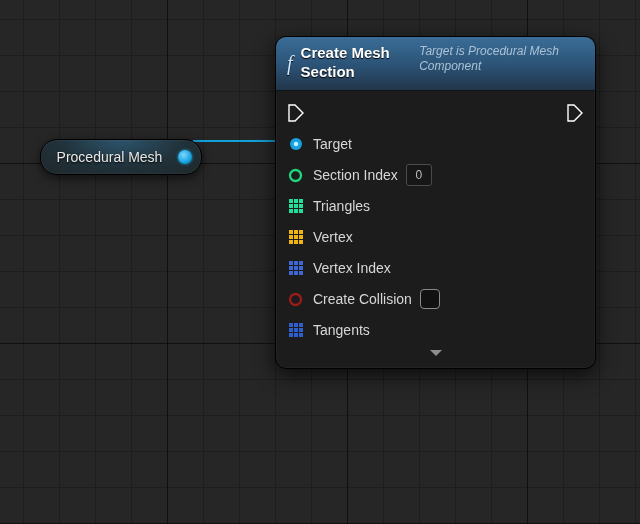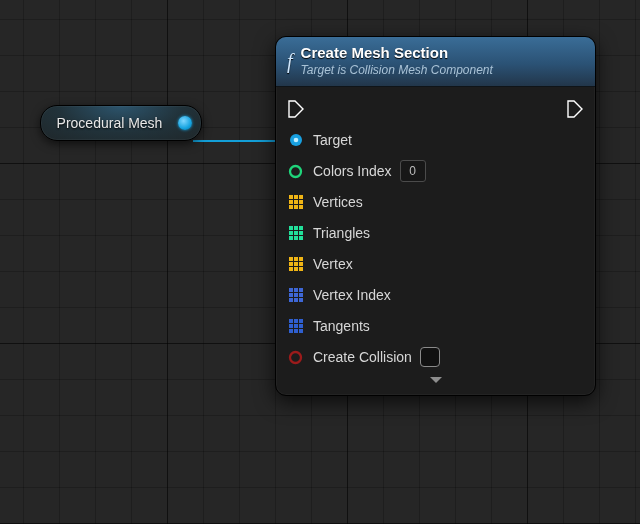--- a/index.html
+++ b/index.html
@@ -10,21 +10,21 @@
       linear-gradient(to right, rgba(0,0,0,0.45) 1px, transparent 1px),
       linear-gradient(to bottom, rgba(0,0,0,0.45) 1px, transparent 1px),
       linear-gradient(to right, rgba(0,0,0,0.22) 1px, transparent 1px),
       linear-gradient(to bottom, rgba(0,0,0,0.22) 1px, transparent 1px);
     background-size:180px 180px,180px 180px,36px 36px,36px 36px;
     background-position:-13px -17px,-13px -17px,-13px -17px,-13px -17px;
   }
   .wire{position:absolute;pointer-events:none;}
   
   .var-node{
-    position:absolute;left:40px;top:105px;width:160px;height:34px;
+    position:absolute;left:40px;top:139px;width:160px;height:34px;
     border:1px solid #000;border-radius:17px;
     background:radial-gradient(ellipse at 50% 0%, #2c546c 0%, #21323a 55%, #1f272a 100%);
     box-shadow:0 3px 10px rgba(0,0,0,0.6), inset 0 0 0 1px rgba(255,255,255,0.04);
     display:flex;align-items:center;
     color:#e8e8e8;font-size:14px;
   }
   .var-label{flex:1;text-align:center;text-shadow:0 1px 2px #000;}
   .out-pin{
     width:14px;height:14px;border-radius:50%;
     background:radial-gradient(circle at 40% 35%, #7ed6ff, #14a3e0 60%, #0b6f9a);
@@ -37,21 +37,21 @@
     background:#1c1c1c;
     box-shadow:0 6px 20px rgba(0,0,0,0.7), inset 0 0 0 1px rgba(255,255,255,0.03);
     overflow:hidden;
   }
   .fn-header{
     display:flex;align-items:center;padding:7px 11px 8px 11px;
     background:linear-gradient(to bottom, #3a6d97 0%, #2b5275 55%, #22364a 100%);
     border-bottom:1px solid #0f1418;
   }
   .fn-icon{font-family:'Georgia',serif;font-style:italic;font-size:20px;color:#cfe8ff;margin-right:8px;line-height:1;text-shadow:0 1px 1px #000;}
-  .fn-title{display:flex;flex-direction:column;line-height:1.25;}
+  .fn-title{display:flex;flex-direction:row;line-height:1.25;}
   .fn-name{color:#fff;font-weight:bold;font-size:15px;text-shadow:0 1px 1px #000;}
   .fn-sub{color:#a9c2d6;font-style:italic;font-size:12px;}
   .fn-body{padding:8px 12px 4px 12px;position:relative;}
   .exec-row{display:flex;justify-content:space-between;align-items:center;height:28px;margin-bottom:2px;}
   .exec-pin svg{display:block;}
   .row{display:flex;align-items:center;height:31px;color:#d7d7d7;font-size:14px;}
   .pin{width:15px;height:15px;margin-right:10px;display:flex;align-items:center;justify-content:center;flex:0 0 15px;}
   .pin svg{display:block;}
   .row-label{white-space:nowrap;}
   .int-box{
@@ -77,21 +77,21 @@
   <div class="var-node">
     <span class="var-label">Procedural Mesh</span>
     <span class="out-pin"></span>
   </div>
 
   <div class="fn-node">
     <div class="fn-header">
       <span class="fn-icon">f</span>
       <span class="fn-title">
         <span class="fn-name">Create Mesh Section</span>
-        <span class="fn-sub">Target is Collision Mesh Component</span>
+        <span class="fn-sub">Target is Procedural Mesh Component</span>
       </span>
     </div>
     <div class="fn-body">
 
       <div class="exec-row">
         <span class="exec-pin">
           <svg width="16" height="18">
               <path d="M1 1 H7 L15 9 L7 17 H1 Z" fill="none" stroke="#ffffff" stroke-width="1.4"></path>
             </svg>
         </span>
@@ -111,72 +111,56 @@
         </span>
         <span class="row-label">Target</span>
       </div>
 
       <div class="row">
         <span class="pin">
           <svg width="15" height="15">
               <circle cx="7.5" cy="7.5" r="5.5" fill="none" stroke="#1fd47a" stroke-width="2.3"></circle>
             </svg>
         </span>
-        <span class="row-label">Colors Index</span>
+        <span class="row-label">Section Index</span>
         <span class="int-box">0</span>
+      </div>
+
+
+      <div class="row">
+        <span class="pin">
+          <svg width="14" height="14">
+            <rect x="0" y="0" width="4" height="4" fill="#22e09a"></rect>
+              <rect x="5" y="0" width="4" height="4" fill="#22e09a"></rect>
+              <rect x="10" y="0" width="4" height="4" fill="#22e09a"></rect>
+            <rect x="0" y="5" width="4" height="4" fill="#22e09a"></rect>
+              <rect x="5" y="5" width="4" height="4" fill="#22e09a"></rect>
+              <rect x="10" y="5" width="4" height="4" fill="#22e09a"></rect>
+            <rect x="0" y="10" width="4" height="4" fill="#22e09a"></rect>
+              <rect x="5" y="10" width="4" height="4" fill="#22e09a"></rect>
+              <rect x="10" y="10" width="4" height="4" fill="#22e09a"></rect>
+          </svg>
+        </span>
+        <span class="row-label">Triangles</span>
       </div>
 
       <div class="row">
         <span class="pin">
           <svg width="14" height="14">
             <rect x="0" y="0" width="4" height="4" fill="#f0b515"></rect>
               <rect x="5" y="0" width="4" height="4" fill="#f0b515"></rect>
               <rect x="10" y="0" width="4" height="4" fill="#f0b515"></rect>
             <rect x="0" y="5" width="4" height="4" fill="#f0b515"></rect>
               <rect x="5" y="5" width="4" height="4" fill="#f0b515"></rect>
               <rect x="10" y="5" width="4" height="4" fill="#f0b515"></rect>
             <rect x="0" y="10" width="4" height="4" fill="#f0b515"></rect>
               <rect x="5" y="10" width="4" height="4" fill="#f0b515"></rect>
               <rect x="10" y="10" width="4" height="4" fill="#f0b515"></rect>
           </svg>
         </span>
-        <span class="row-label">Vertices</span>
-      </div>
-
-      <div class="row">
-        <span class="pin">
-          <svg width="14" height="14">
-            <rect x="0" y="0" width="4" height="4" fill="#22e09a"></rect>
-              <rect x="5" y="0" width="4" height="4" fill="#22e09a"></rect>
-              <rect x="10" y="0" width="4" height="4" fill="#22e09a"></rect>
-            <rect x="0" y="5" width="4" height="4" fill="#22e09a"></rect>
-              <rect x="5" y="5" width="4" height="4" fill="#22e09a"></rect>
-              <rect x="10" y="5" width="4" height="4" fill="#22e09a"></rect>
-            <rect x="0" y="10" width="4" height="4" fill="#22e09a"></rect>
-              <rect x="5" y="10" width="4" height="4" fill="#22e09a"></rect>
-              <rect x="10" y="10" width="4" height="4" fill="#22e09a"></rect>
-          </svg>
-        </span>
-        <span class="row-label">Triangles</span>
-      </div>
-
-      <div class="row">
-        <span class="pin">
-          <svg width="14" height="14">
-            <rect x="0" y="0" width="4" height="4" fill="#f0b515"></rect>
-              <rect x="5" y="0" width="4" height="4" fill="#f0b515"></rect>
-              <rect x="10" y="0" width="4" height="4" fill="#f0b515"></rect>
-            <rect x="0" y="5" width="4" height="4" fill="#f0b515"></rect>
-              <rect x="5" y="5" width="4" height="4" fill="#f0b515"></rect>
-              <rect x="10" y="5" width="4" height="4" fill="#f0b515"></rect>
-            <rect x="0" y="10" width="4" height="4" fill="#f0b515"></rect>
-              <rect x="5" y="10" width="4" height="4" fill="#f0b515"></rect>
-              <rect x="10" y="10" width="4" height="4" fill="#f0b515"></rect>
-          </svg>
-        </span>
         <span class="row-label">Vertex</span>
       </div>
 
 
       <div class="row">
         <span class="pin">
           <svg width="14" height="14">
             <rect x="0" y="0" width="4" height="4" fill="#3e67d6"></rect>
               <rect x="5" y="0" width="4" height="4" fill="#3e67d6"></rect>
               <rect x="10" y="0" width="4" height="4" fill="#3e67d6"></rect>
@@ -186,45 +170,45 @@
             <rect x="0" y="10" width="4" height="4" fill="#3e67d6"></rect>
               <rect x="5" y="10" width="4" height="4" fill="#3e67d6"></rect>
               <rect x="10" y="10" width="4" height="4" fill="#3e67d6"></rect>
           </svg>
         </span>
         <span class="row-label">Vertex Index</span>
       </div>
 
       <div class="row">
         <span class="pin">
+          <svg width="15" height="15">
+              <circle cx="7.5" cy="7.5" r="5.5" fill="none" stroke="#9b1b1b" stroke-width="2.3"></circle>
+            </svg>
+        </span>
+        <span class="row-label">Create Collision</span>
+        <span class="bool-box"></span>
+      </div>
+
+      <div class="row">
+        <span class="pin">
           <svg width="14" height="14">
             <rect x="0" y="0" width="4" height="4" fill="#2f5fcf"></rect>
               <rect x="5" y="0" width="4" height="4" fill="#2f5fcf"></rect>
               <rect x="10" y="0" width="4" height="4" fill="#2f5fcf"></rect>
             <rect x="0" y="5" width="4" height="4" fill="#2f5fcf"></rect>
               <rect x="5" y="5" width="4" height="4" fill="#2f5fcf"></rect>
               <rect x="10" y="5" width="4" height="4" fill="#2f5fcf"></rect>
             <rect x="0" y="10" width="4" height="4" fill="#2f5fcf"></rect>
               <rect x="5" y="10" width="4" height="4" fill="#2f5fcf"></rect>
               <rect x="10" y="10" width="4" height="4" fill="#2f5fcf"></rect>
           </svg>
         </span>
         <span class="row-label">Tangents</span>
       </div>
 
-      <div class="row">
-        <span class="pin">
-          <svg width="15" height="15">
-              <circle cx="7.5" cy="7.5" r="5.5" fill="none" stroke="#9b1b1b" stroke-width="2.3"></circle>
-            </svg>
-        </span>
-        <span class="row-label">Create Collision</span>
-        <span class="bool-box"></span>
-      </div>
-
       <div class="expand">
         <svg width="14" height="9">
             <path d="M1 1 L7 7 L13 1 Z" fill="#8e8e8e"></path>
           </svg>
       </div>
 
     </div>
   </div>
 
 </div>

